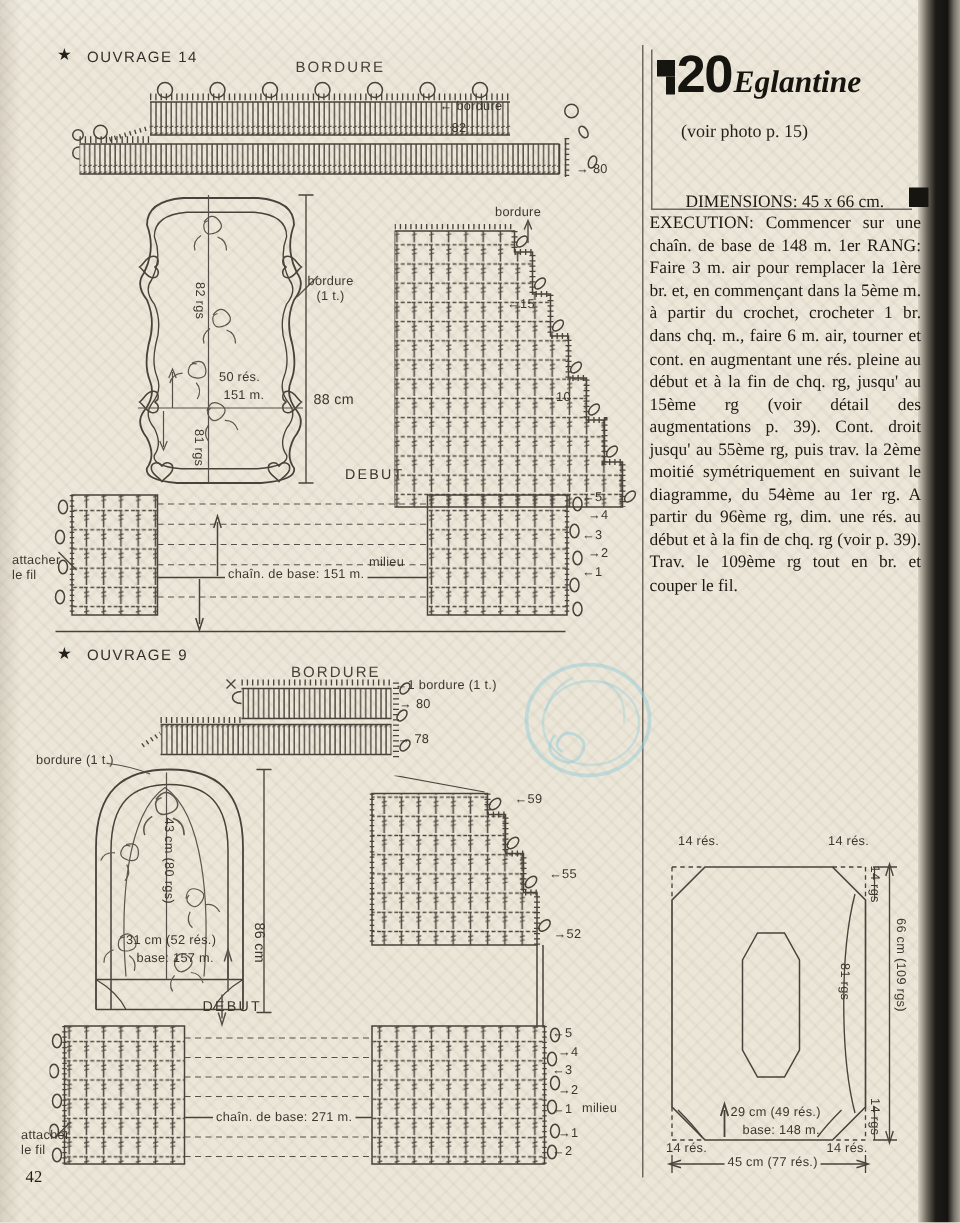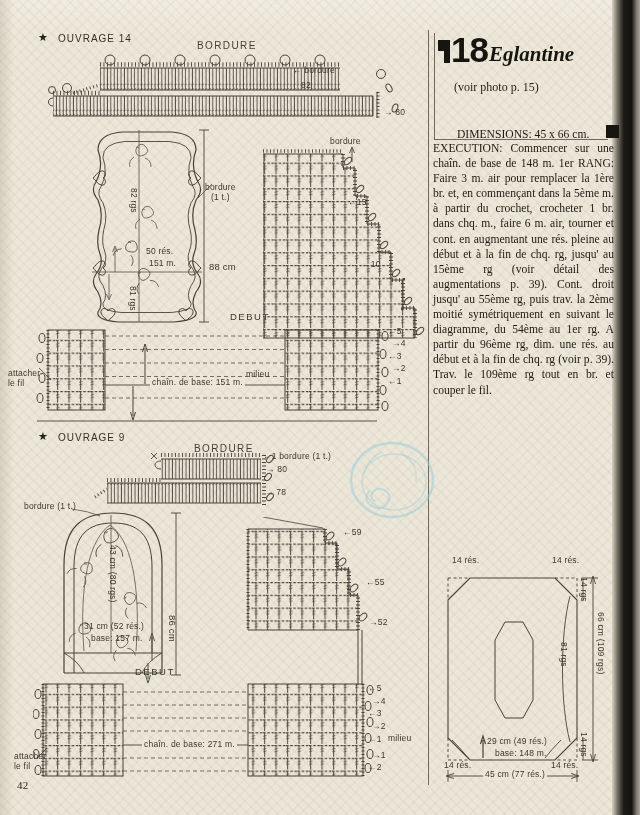--- a/index.html
+++ b/index.html
@@ -137,21 +137,21 @@
       <ellipse cx="97" cy="53" rx="2.6" ry="4.4" transform="rotate(45 97 53)"></ellipse>
       <ellipse cx="109" cy="81" rx="2.6" ry="4.4" transform="rotate(45 109 81)"></ellipse>
       <ellipse cx="121" cy="109" rx="2.6" ry="4.4" transform="rotate(45 121 109)"></ellipse>
       <ellipse cx="133" cy="137" rx="2.6" ry="4.4" transform="rotate(45 133 137)"></ellipse>
       <ellipse cx="145" cy="165" rx="2.6" ry="4.4" transform="rotate(45 145 165)"></ellipse>
       <ellipse cx="157" cy="195" rx="2.6" ry="4.4" transform="rotate(45 157 195)"></ellipse>
       <path d="M89 26 V13 M86.5 17 L89 11 L91.5 17" stroke-width="0.9"></path>
     </g>
   </svg>
   <span class="lbl" style="left:330px;top:137px">bordure</span>
-  <span class="lbl num" style="left:348px;top:198px">←15</span>
+  <span class="lbl num" style="left:338px;top:198px">←15</span>
   <span class="lbl num" style="left:362px;top:260px">→10</span>
 
   <svg class="diag" style="left:33px;top:326px" width="392" height="98" viewBox="0 0 392 98">
     <rect x="15" y="4" width="57" height="80" fill="url(#pm)" stroke="#47433b" stroke-width="1"></rect>
     <rect x="252" y="4" width="93" height="80" fill="url(#pm)" stroke="#47433b" stroke-width="1"></rect>
     <g stroke="#55514a" stroke-width="0.8" fill="none" stroke-dasharray="4 3">
       <path d="M72 10 H252 M72 23.5 H252 M72 37 H252 M72 50.5 H252 M72 72 H252"></path>
     </g>
     <g stroke="#47433b" fill="none">
       <path d="M72 59 H252" stroke-width="0.9"></path>
@@ -298,21 +298,21 @@
 
   <span class="lbl txt" style="left:17px;top:779px;font-size:11px">42</span>
 
   <div class="line" style="left:428px;top:30px;width:1px;height:755px"></div>
   <div id="rightbar"></div>
 
   <div class="line" style="left:434px;top:33px;width:1px;height:107px"></div>
   <div class="line" style="left:434px;top:139px;width:174px;height:1px"></div>
   <div class="blackmark" style="left:438px;top:40px;width:12px;height:11px"></div>
   <div class="blackmark" style="left:444px;top:51px;width:6px;height:12px"></div>
-  <span id="artnum" style="left:451px;top:32px">18</span>
+  <span id="artnum" style="left:451px;top:32px">20</span>
   <span id="arttitle" style="left:489px;top:44px">Eglantine</span>
   <span id="photonote" style="left:454px;top:80px">(voir photo p. 15)</span>
   <p id="dimensions" style="left:453px;top:124px;margin:4px">DIMENSIONS: 45 x 66 cm.</p>
   <div class="blackmark" style="left:606px;top:125px;width:13px;height:13px"></div>
   <p id="execution" style="left:433px;top:141px;margin:0">EXECUTION: Commencer sur une chaîn. de base de 148 m. 1er RANG: Faire 3 m. air pour remplacer la 1ère br. et, en commençant dans la 5ème m. à partir du crochet, crocheter 1 br. dans chq. m., faire 6 m. air, tourner et cont. en augmentant une rés. pleine au début et à la fin de chq. rg, jusqu' au 15ème rg (voir détail des augmentations p. 39). Cont. droit jusqu' au 55ème rg, puis trav. la 2ème moitié symétriquement en suivant le diagramme, du 54ème au 1er rg. A partir du 96ème rg, dim. une rés. au début et à la fin de chq. rg (voir p. 39). Trav. le 109ème rg tout en br. et couper le fil.</p>
 
   <svg class="diag" style="left:436px;top:554px" width="190" height="236" viewBox="0 0 190 236">
     <g stroke="#47433b" fill="none" stroke-width="1.1">
       <path d="M12 46 L34 24 H119 L141 46 V184 L119 206 H34 L12 184 Z"></path>
       <path d="M59 86 L69 68 H87 L97 86 V146 L87 164 H69 L59 146 Z" stroke-width="1"></path>

